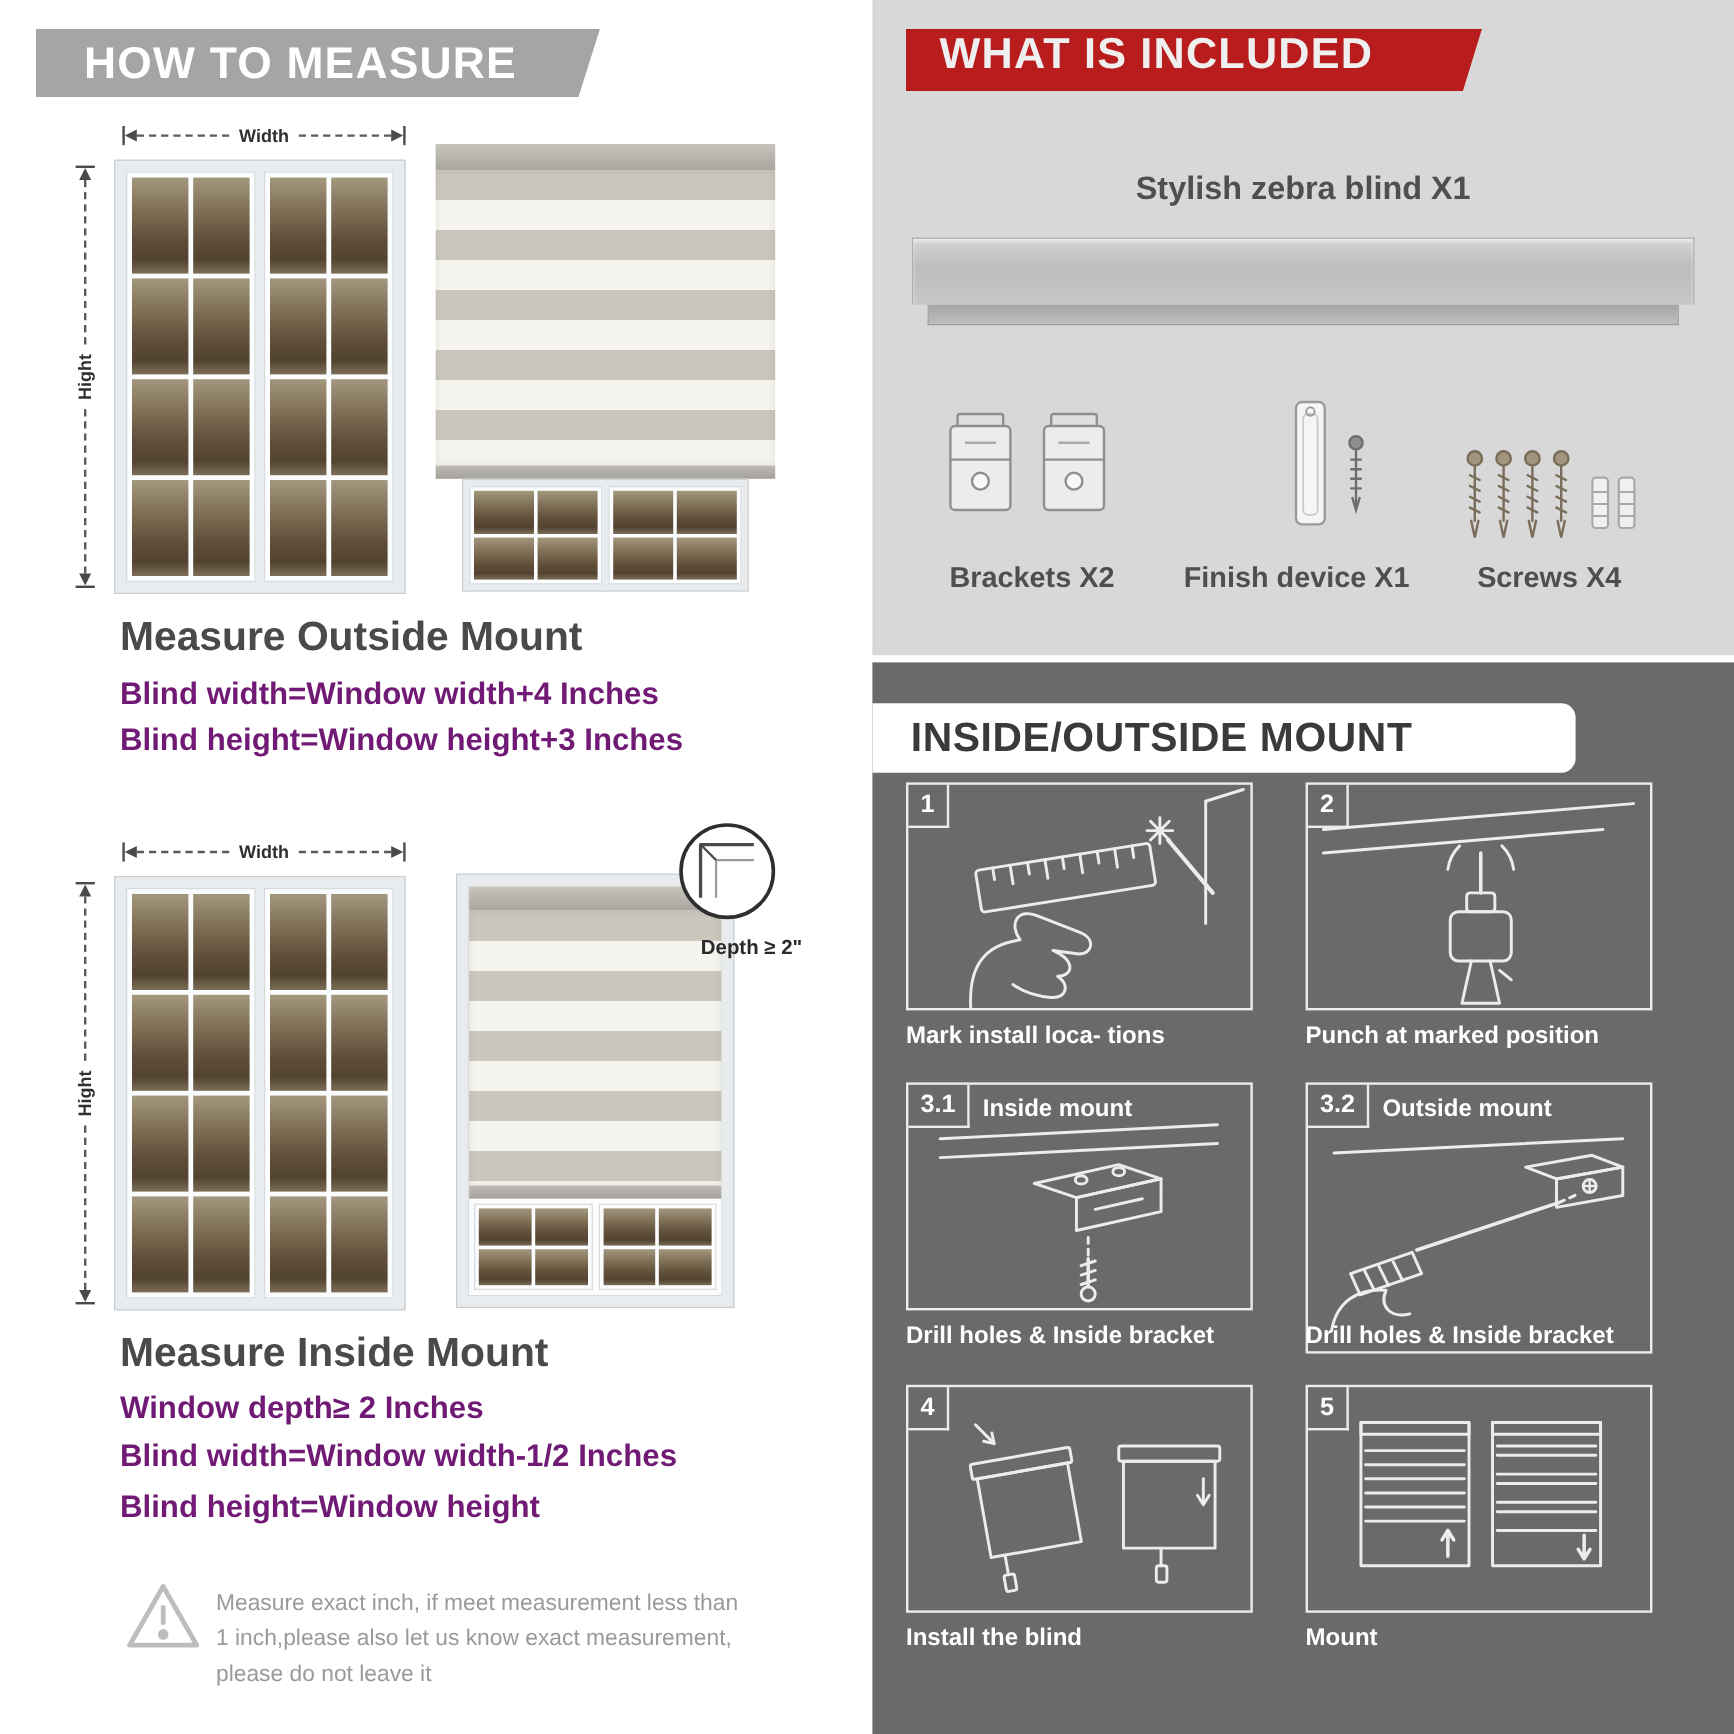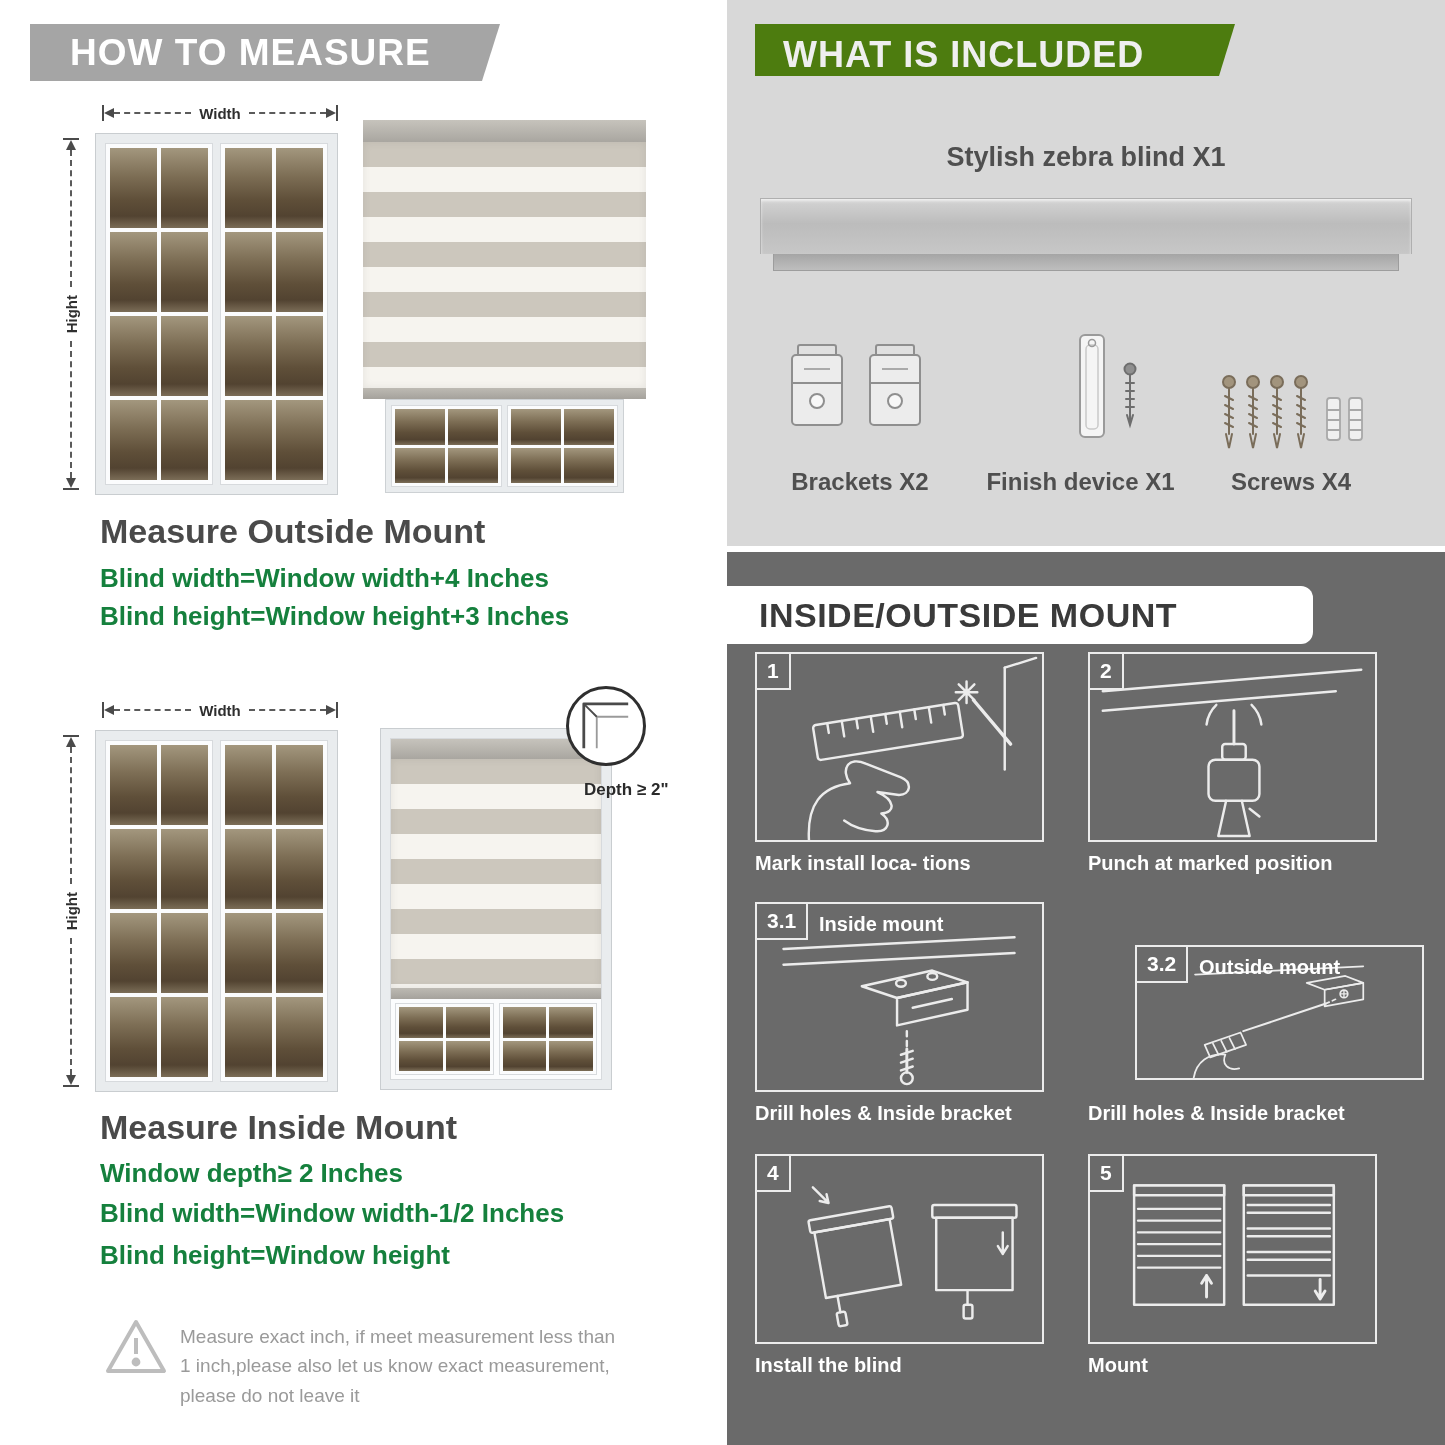--- a/index.html
+++ b/index.html
@@ -7,21 +7,21 @@
   body { font-family:"Liberation Sans", sans-serif; background:#ffffff; position:relative; overflow:hidden; }
   .abs { position:absolute; }
 
   
   .banner {
     background:#a5a5a5; color:#fff; font-weight:bold; font-size:37px; letter-spacing:1px;
     display:flex; align-items:center; padding-left:40px;
     clip-path:polygon(0 0,100% 0,calc(100% - 18px) 100%,0 100%);
   }
   .section-heading { font-size:34px; font-weight:bold; color:#4a4a4a; }
-  .formula { font-size:26px; font-weight:bold; color:#15803d; }
+  .formula { font-size:26px; font-weight:bold; color:#701a75; }
 
   .window { background:#e9ecee; border:1px solid #c9cdd0; padding:9px; }
   .win-in { display:flex; gap:7px; height:100%; }
   .sash { flex:1; background:#fbfcfd; border:1px solid #d7dadd; padding:4px;
           display:grid; grid-template-columns:1fr 1fr; grid-template-rows:repeat(4,1fr); gap:4px; }
   .sash i { display:block;
     background:linear-gradient(180deg,#a3977e 0%,#7d6e55 35%,#5f4f39 65%,#524331 85%,#7b6d57 100%); }
   .sash.small { grid-template-rows:1fr 1fr; padding:3px; gap:3px; }
 
   .cassette { height:20px; background:linear-gradient(180deg,#c6c3bc,#a9a6a0); }
@@ -46,22 +46,22 @@
   .alabel { font-size:15px; font-weight:bold; color:#2f2f2f; padding:0 8px; white-space:nowrap; }
   .vlabel { writing-mode:vertical-rl; transform:rotate(180deg); font-size:15px; font-weight:bold; color:#2f2f2f; padding:8px 0; }
 
   .callout-circle { border:3px solid #2f2f2f; border-radius:50%; background:#fff; overflow:hidden; }
   .depth-label { font-size:17px; font-weight:bold; color:#2a2a2a; }
   .warning-text { font-size:19px; color:#9a9a9a; line-height:1.55; }
 
   
   .included-bg { background:#d8d8d8; }
   .included-header {
-    background:#4d7c0f; color:#efefef; font-weight:bold; font-size:36px; letter-spacing:1px;
-    display:flex; align-items:flex-end; padding-left:28px;
+    background:#b91c1c; color:#efefef; font-weight:bold; font-size:36px; letter-spacing:1px;
+    display:flex; align-items:flex-start; padding-left:28px;
     clip-path:polygon(0 0,100% 0,calc(100% - 16px) 100%,0 100%);
   }
   .blind-label { font-size:27px; font-weight:bold; color:#4f4f4f; text-align:center; }
   .rail-main { height:56px; background:linear-gradient(180deg,#d4d4d4 0%,#bcbcbc 45%,#c7c7c7 100%);
                border:1px solid #afafaf; border-bottom:none; box-shadow:inset 0 2px 3px rgba(255,255,255,.65); }
   .rail-lip { height:17px; margin:0 13px; background:linear-gradient(180deg,#a5a5a5,#bebebe);
               border:1px solid #9d9d9d; border-top:none; }
   .item-label { font-size:24px; font-weight:bold; color:#4f4f4f; text-align:center; }
 
   .mount-bg { background:#6a6a6a; }
@@ -371,21 +371,21 @@
       <path d="M158 106 L198 97"></path>
       <path d="M152 130 L152 148" stroke-dasharray="5 5"></path>
       <path d="M152 148 L152 172" stroke-width="3"></path>
       <path d="M146 154 L158 150 M146 162 L158 158 M146 170 L158 166"></path>
       <circle cx="152" cy="178" r="6"></circle>
     </g>
   </svg>
 </div>
 <div class="abs panel-caption" style="left:755px;top:1102px;">Drill holes &amp;  Inside bracket</div>
 
-<div class="abs panel" style="left:1088px;top:945px;height:135px;margin-left:47px;">
+<div class="abs panel" style="left:1088px;top:902px;height:226px;">
   <span class="panel-num">3.2</span>
   <span class="panel-title">Outside mount</span>
   <svg viewBox="0 0 289 190">
     <g class="lineart">
       <path d="M22 40 L266 28"></path>
       <path d="M184 52 L240 42 L266 52 L210 62 Z"></path>
       <path d="M210 62 L266 52 L266 76 L210 86 Z"></path>
       <circle cx="238" cy="68" r="5.5"></circle>
       <path d="M233 68 h10 M238 63 v10" stroke-width="2"></path>
       <path d="M92 122 L212 82" stroke-width="3"></path>

